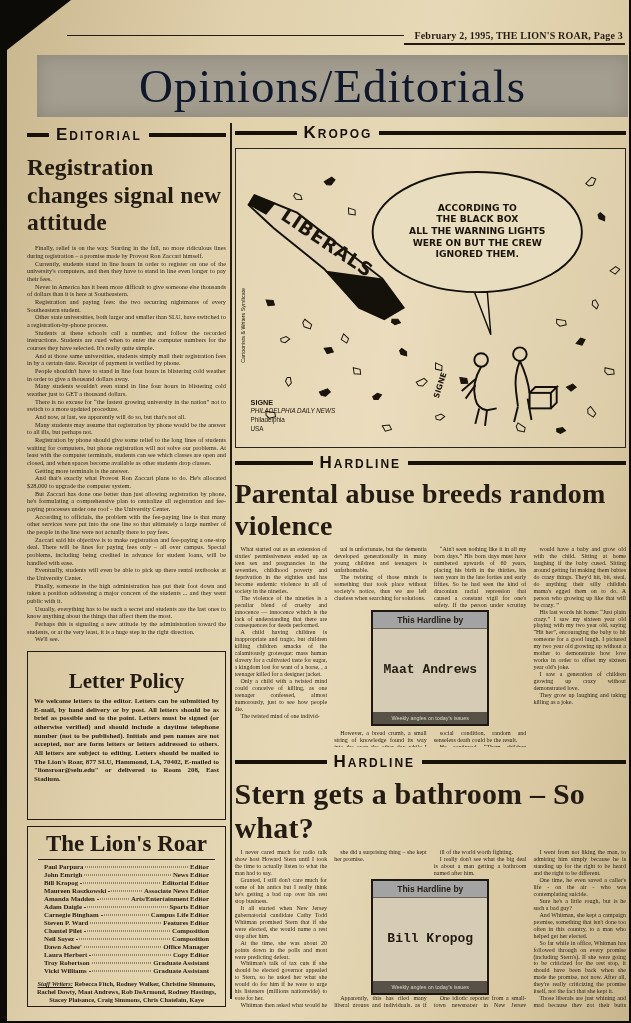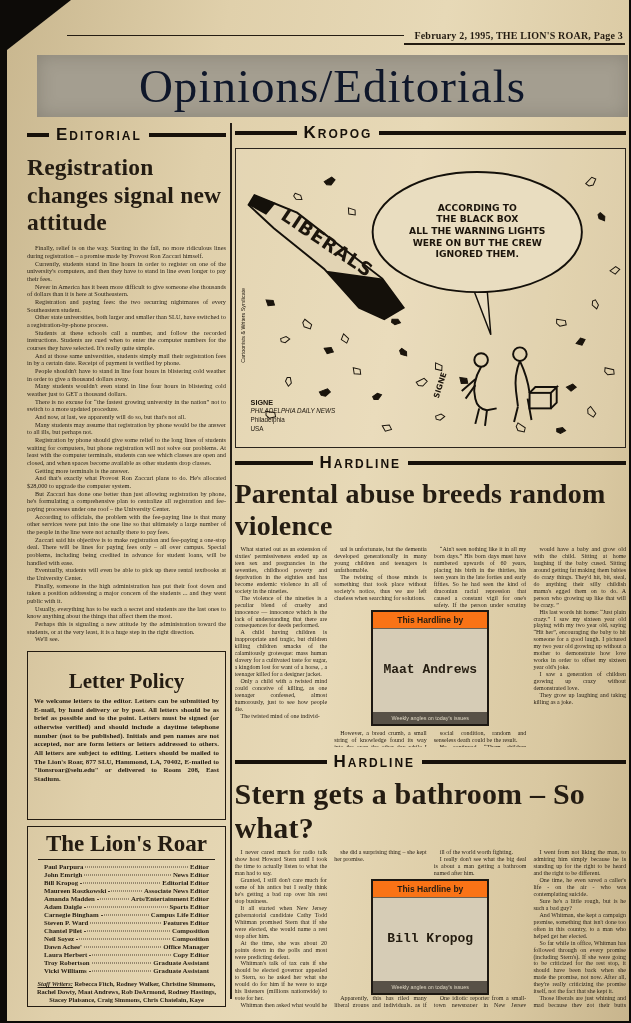--- a/index.html
+++ b/index.html
@@ -66,21 +66,21 @@
   .flow-top{overflow:hidden;}
   .a1 .flow-top{height:62px;}
   .a2 .flow-top{height:28px;}
   .a1 .box-spacer{height:122px;}
   .a2 .box-spacer{height:118px;}
   
   .hardline-box{position:absolute;left:50%;transform:translateX(-50%);width:114px;
     border:2px solid #1d1812;background:#d6ccb6;display:flex;flex-direction:column;}
   .a1 .hardline-box{top:64px;height:112px;}
   .a2 .hardline-box{top:30px;height:112px;}
-  .hb-head{background:#f97316;font-family:"Liberation Sans",sans-serif;font-weight:bold;
+  .hb-head{background:#a3a3a3;font-family:"Liberation Sans",sans-serif;font-weight:bold;
     font-size:8.5px;text-align:center;padding:3px 0;border-bottom:1px solid #6b6253;}
   .hb-name{flex:1;display:flex;align-items:center;justify-content:center;text-align:center;
     font-family:"Liberation Mono",monospace;font-weight:bold;font-size:13px;line-height:1.3;
     padding:0 8px;color:#241c10;}
   .hb-tag{background:#585147;color:#ded6c2;font-family:"Liberation Sans",sans-serif;
     font-size:5.4px;text-align:center;padding:3px 2px;}
   .hl2-kicker{margin-top:5px;}
 </style>
 </head>
 <body>

